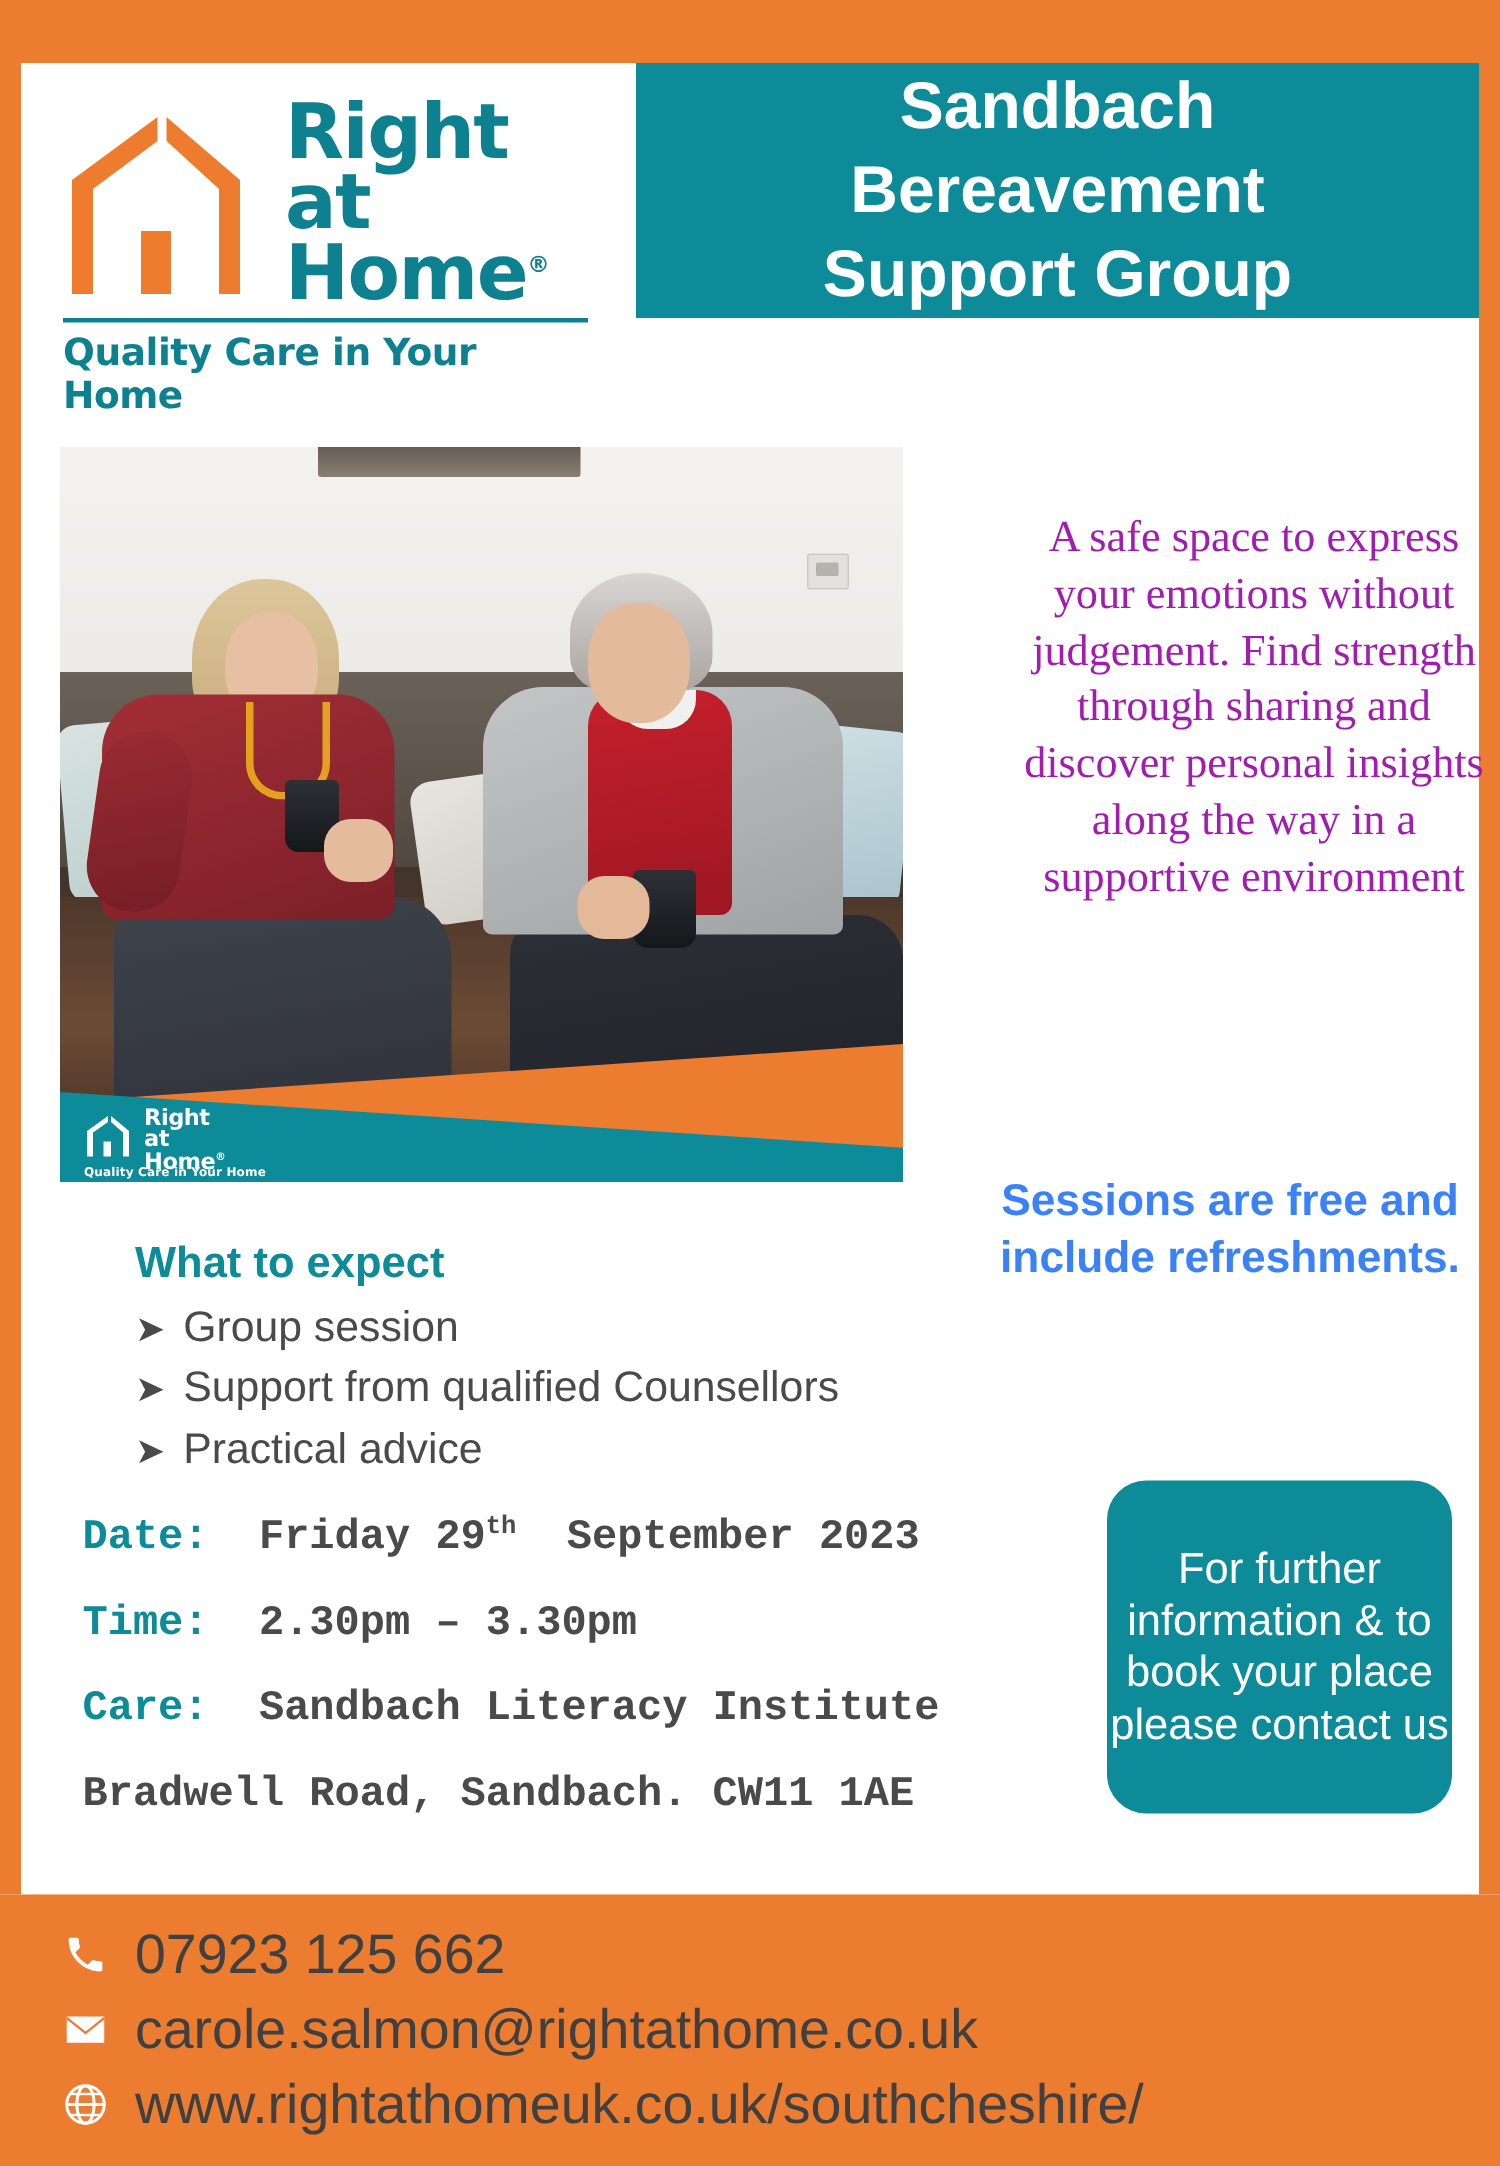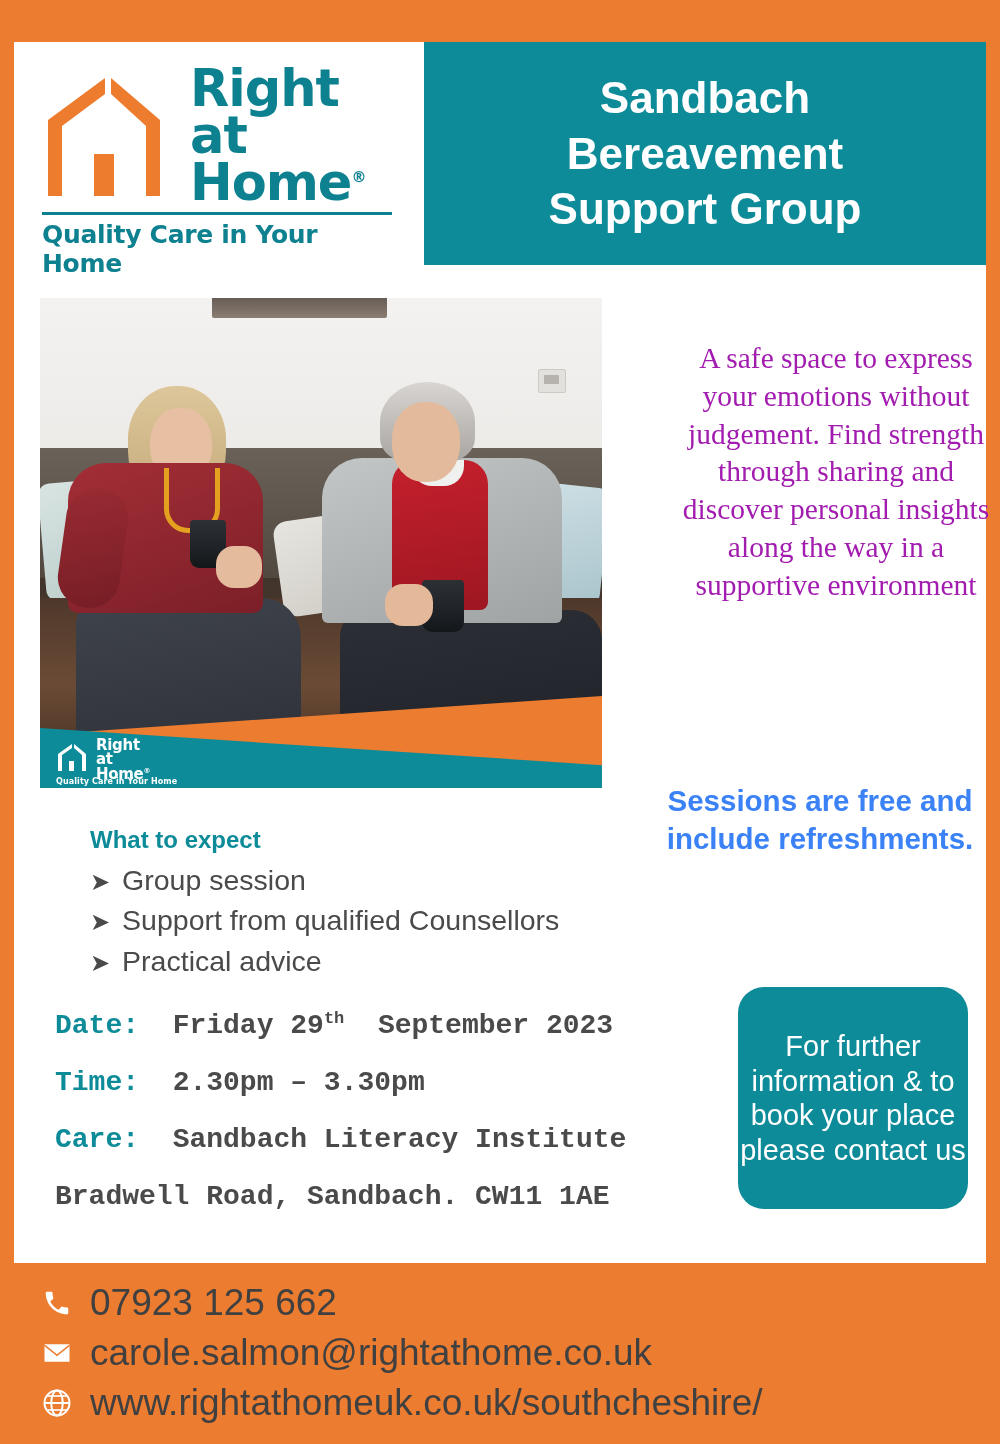--- a/index.html
+++ b/index.html
@@ -29,21 +29,21 @@
   .lw-right{font-size:51px;}
   .lw-at{font-size:51px;}
   .lw-home{font-size:51px;}
   .reg{font-size:15px;vertical-align:super;font-weight:bold;}
   .logo-rule{position:absolute;left:12px;top:152px;width:350px;height:3px;background:#0e8190;}
   .logo-tag{position:absolute;left:12px;top:160px;font-size:25px;font-weight:bold;color:#0e8190;
     font-family:"DejaVu Sans", sans-serif;letter-spacing:-0.3px;}
 
   
   .title-banner{
-    position:absolute;left:424px;top:42px;width:562px;height:223px;background:#0d8b99;
+    position:absolute;left:424px;top:42px;width:562px;height:170px;background:#0d8b99;
     display:flex;flex-direction:column;align-items:center;justify-content:center;
   }
   .title-line{
     color:#ffffff;font-size:44px;font-weight:bold;line-height:1.27;text-align:center;
     font-family:"Liberation Sans", sans-serif;
   }
 
   
   .photo{
     position:absolute;left:40px;top:298px;width:562px;height:490px;overflow:hidden;
@@ -124,21 +124,21 @@
     font-size:29.5px;line-height:1.28;color:#a21caf;font-family:Liberation Serif, serif;
   }
   .intro-free{
     position:absolute;left:660px;top:782px;width:320px;text-align:center;
     font-size:29.5px;line-height:1.3;color:#3b82f6;font-weight:bold;
     font-family:"Liberation Sans", sans-serif;
   }
 
   
   .expect{position:absolute;left:90px;top:826px;width:600px;}
-  .expect-h{font-size:24px;font-weight:bold;color:#0d8b99;margin:0 0 6px 0;
+  .expect-h{font-size:29px;font-weight:bold;color:#0d8b99;margin:0 0 6px 0;
     font-family:"Liberation Sans", sans-serif;}
   .expect-list{list-style:none;margin:0;padding:0;}
   .expect-list li{
     display:flex;align-items:baseline;gap:12px;
     font-size:28.5px;color:#4a4a4a;line-height:1.42;
     font-family:"Liberation Sans", sans-serif;
   }
   .arrow{color:#4a4a4a;font-size:24px;line-height:1;}
 
   

